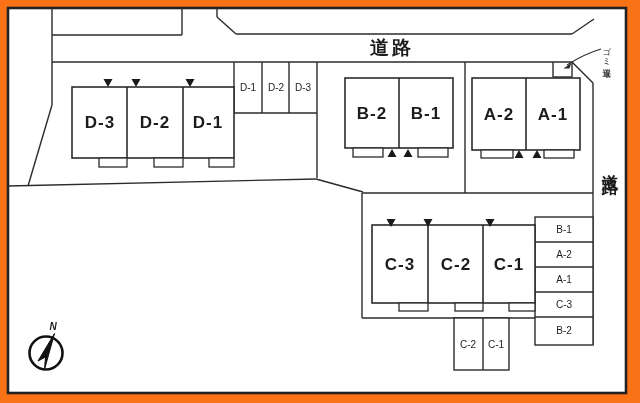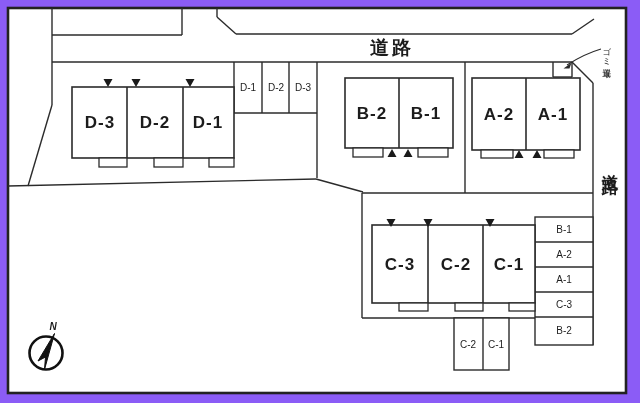--- a/index.html
+++ b/index.html
@@ -1,19 +1,19 @@
 <!DOCTYPE html>
 <html><head>
 <meta charset="utf-8">
 <style>
   html,body{margin:0;padding:0;background:#ffffff;}
   #plan{
     position:relative;
     width:640px;height:403px;
-    background:#8b5cf6;
+    background:#f97316;
     font-family:"Liberation Sans", sans-serif;
     overflow:hidden;
   }
   #plan svg{position:absolute;left:0;top:0;}
   .lbl{
     position:absolute;
     transform:translate(-50%,-50%);
     color:#1c1c1c;
     white-space:nowrap;
     font-family:"Liberation Sans", sans-serif;

